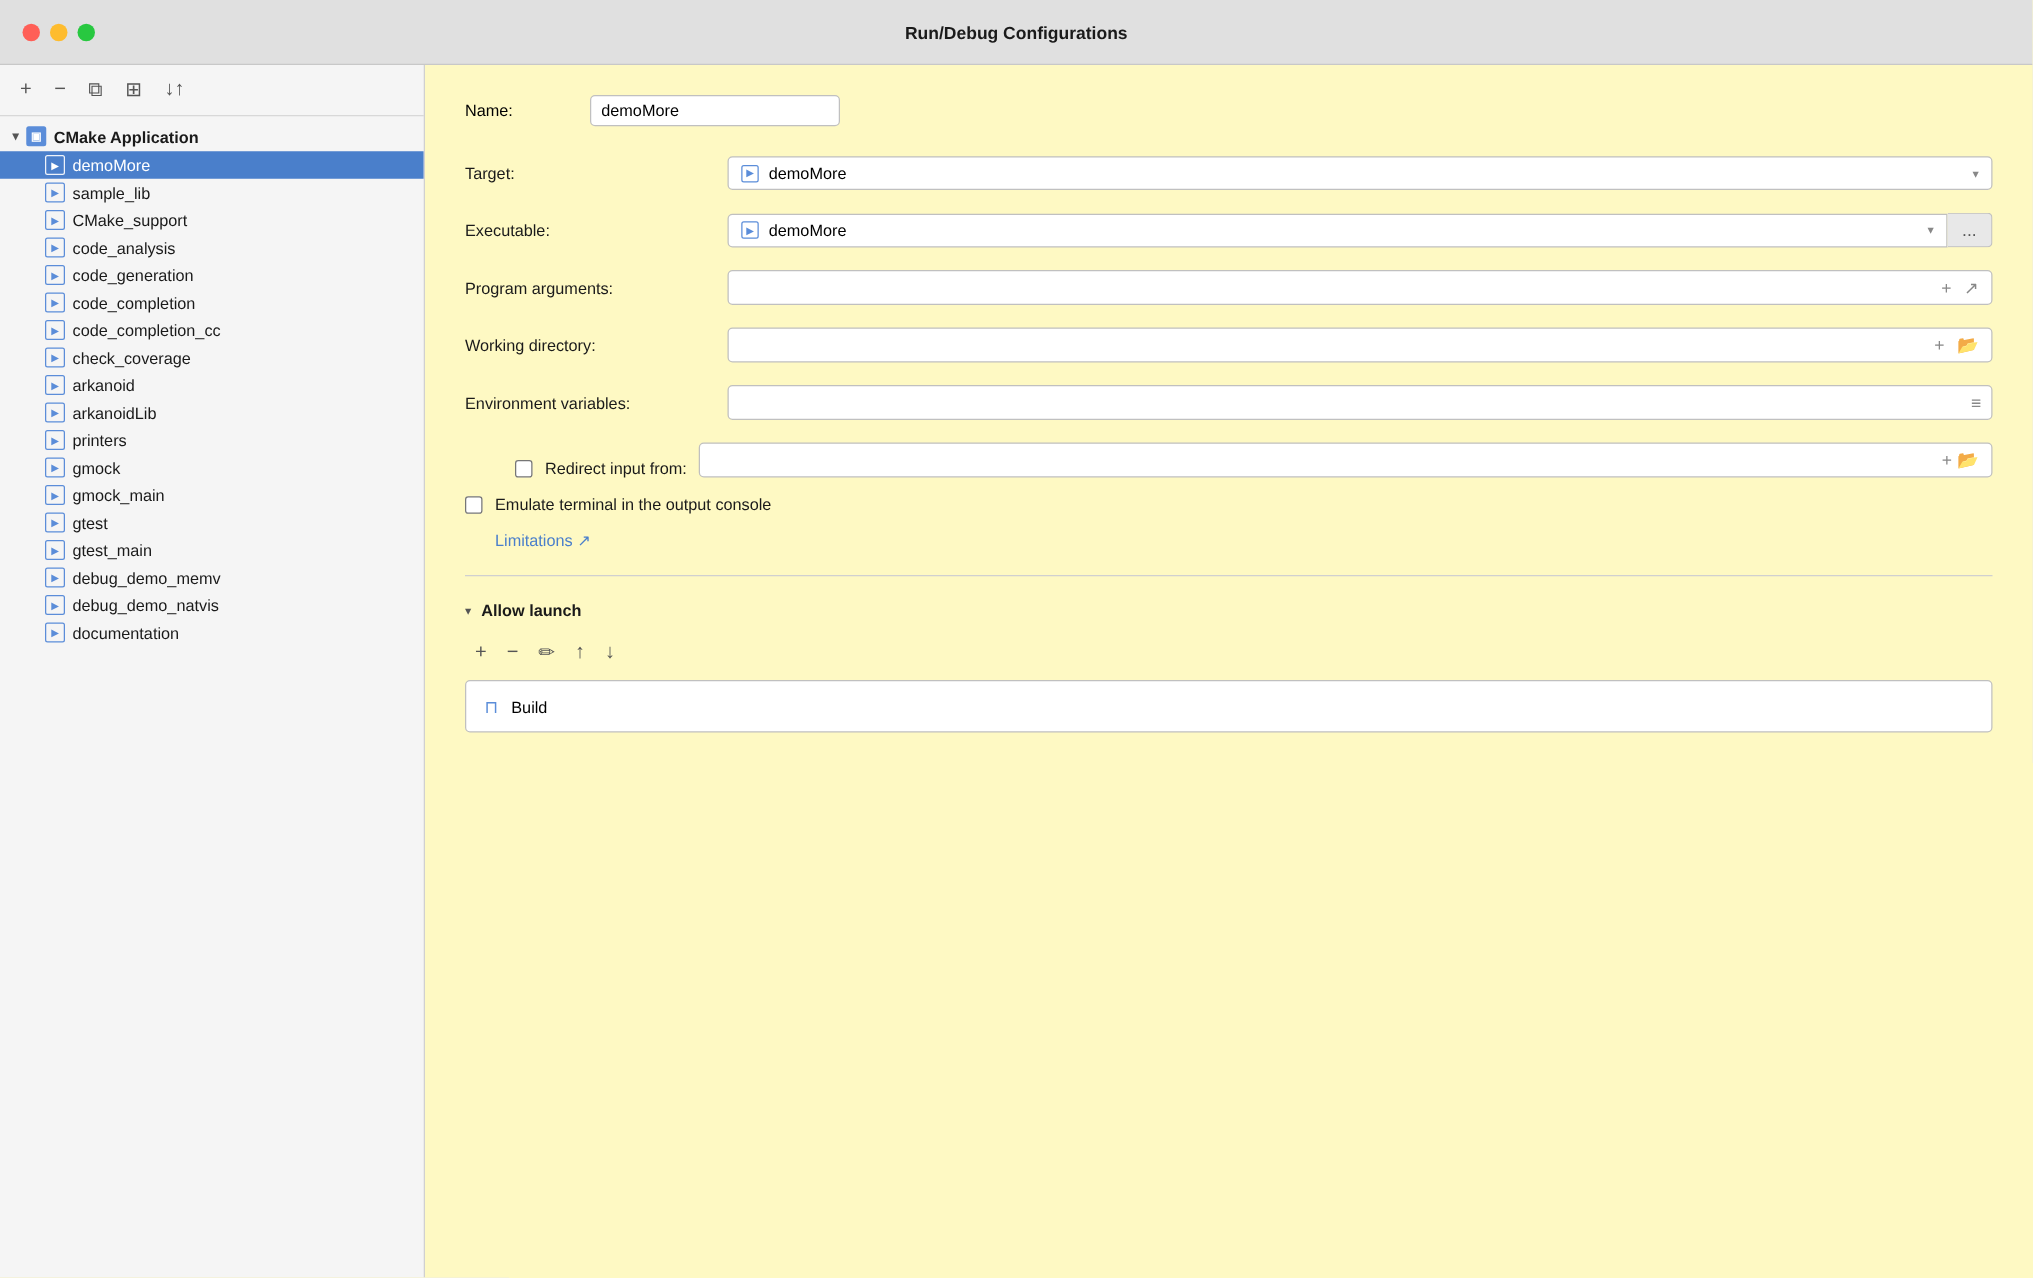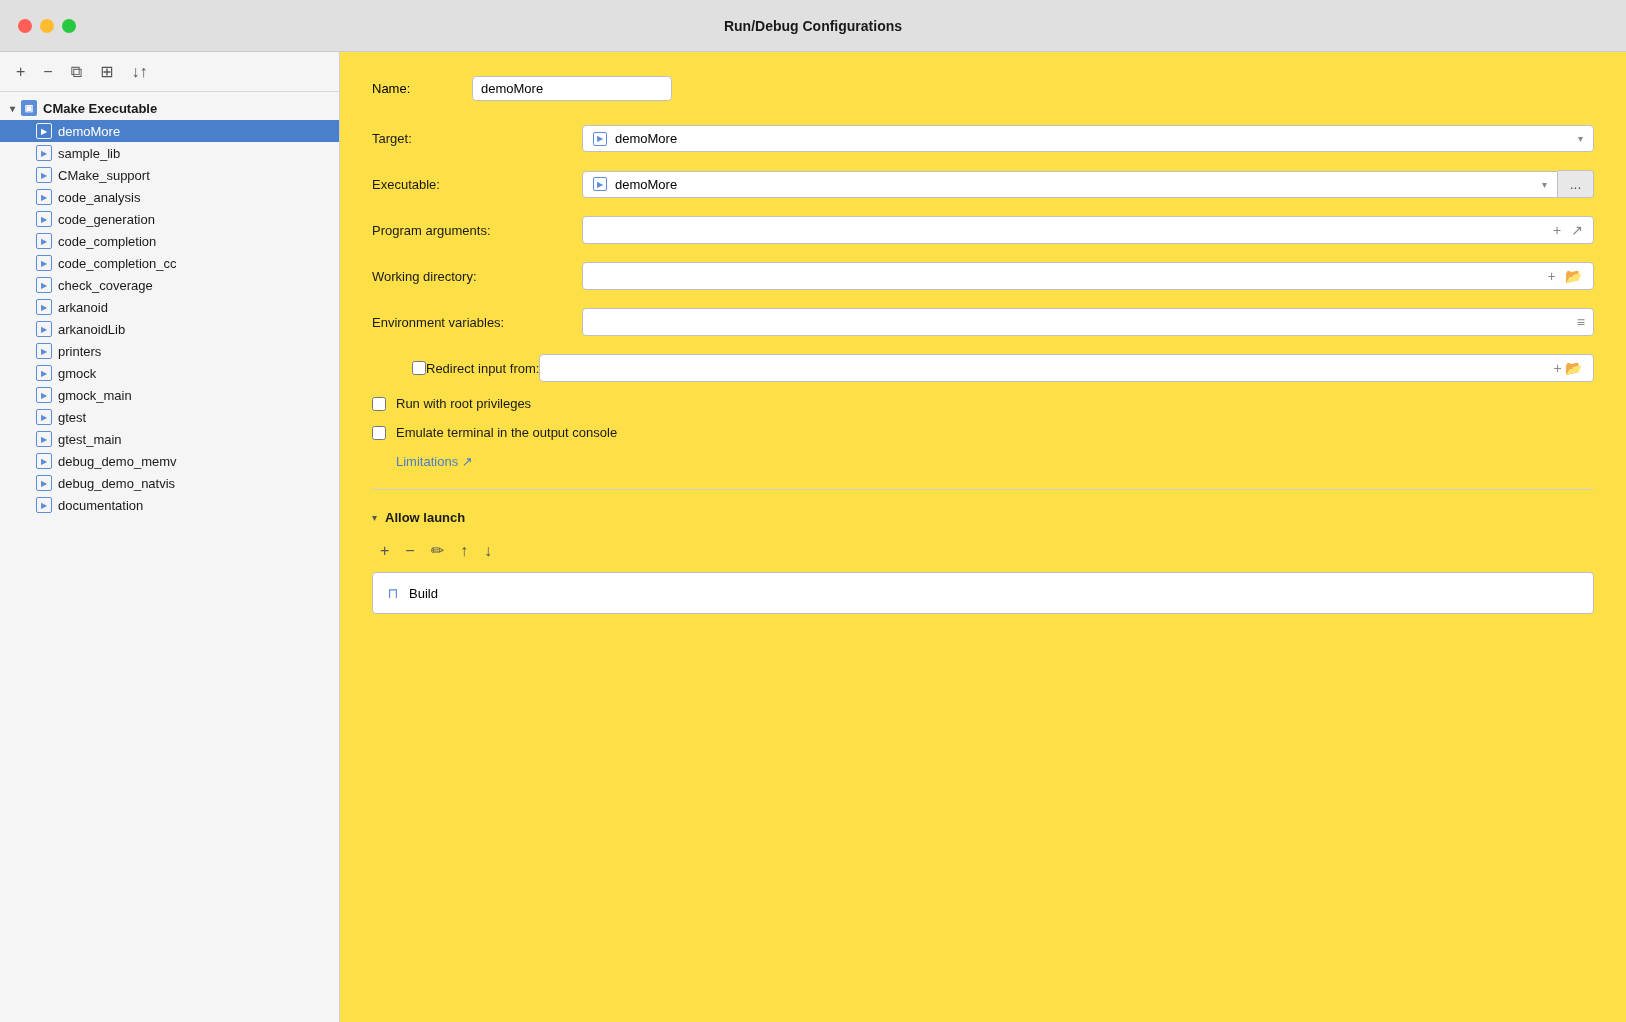--- a/index.html
+++ b/index.html
@@ -144,21 +144,21 @@
       flex-shrink: 0;
     }
     .tree-item.selected .item-icon {
       border-color: rgba(255,255,255,0.9);
       color: white;
     }
 
     
     .right-panel {
       flex: 1;
-      background: #fde047;
+      background: #fef9c3;
       padding: 24px 32px;
       overflow-y: auto;
     }
 
     .form-row {
       display: flex;
       align-items: center;
       margin-bottom: 18px;
     }
 
@@ -361,23 +361,23 @@
     }
     .checkbox-row label {
       font-size: 13px;
       color: #1a1a1a;
       cursor: pointer;
     }
 
     
     .redirect-row {
       display: flex;
-      align-items: center;
+      align-items: flex-end;
       margin-bottom: 14px;
-      gap: 0;
+      gap: 10px;
       padding-left: 40px;
     }
     .redirect-row input[type="checkbox"] {
       width: 14px;
       height: 14px;
       cursor: pointer;
     }
     .redirect-label {
       font-size: 13px;
       color: #1a1a1a;
@@ -488,21 +488,21 @@
       <button class="sidebar-toolbar-btn">⧉</button>
       <button class="sidebar-toolbar-btn">⊞</button>
       <button class="sidebar-toolbar-btn">↓↑</button>
     </div>
 
     <div class="sidebar-tree">
 
       <div class="tree-group-header">
         <span class="chevron-icon">▾</span>
         <span class="group-icon">▣</span>
-        <span>CMake Executable</span>
+        <span>CMake Application</span>
       </div>
 
       <div class="tree-item selected">
         <span class="item-icon">▶</span>
         <span>demoMore</span>
       </div>
       <div class="tree-item">
         <span class="item-icon">▶</span>
         <span>sample_lib</span>
       </div>
@@ -638,24 +638,20 @@
     <div class="redirect-row">
       <input type="checkbox" style="">
       <span class="redirect-label">Redirect input from:</span>
       <div class="redirect-input-wrap">
         <input type="text" style="flex: 1 1 0%; border: none; outline: none; font-size: 13px; background: transparent;">
         <button class="action-btn">+</button>
         <button class="action-btn">📂</button>
       </div>
     </div>
 
-    <div class="checkbox-row">
-      <input type="checkbox" style="">
-      <label>Run with root privileges</label>
-    </div>
 
     <div class="checkbox-row">
       <input type="checkbox" style="">
       <label>Emulate terminal in the output console</label>
     </div>
     <div style="padding-left: 24px; margin-bottom: 20px;">
       <a class="link">Limitations ↗</a>
     </div>
 
     <div class="section-divider"></div>

